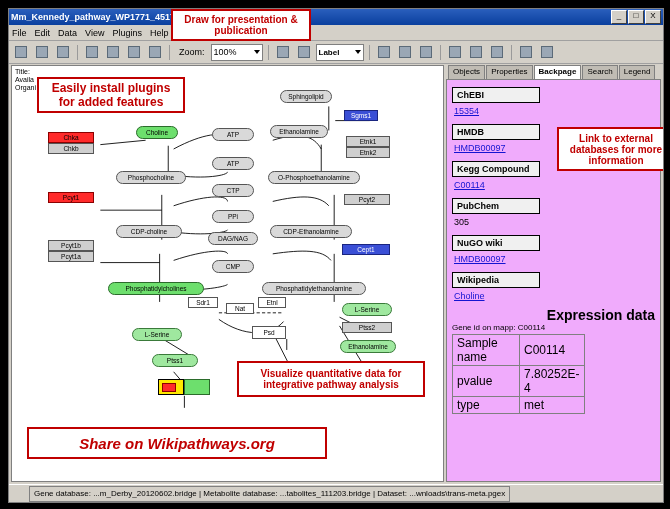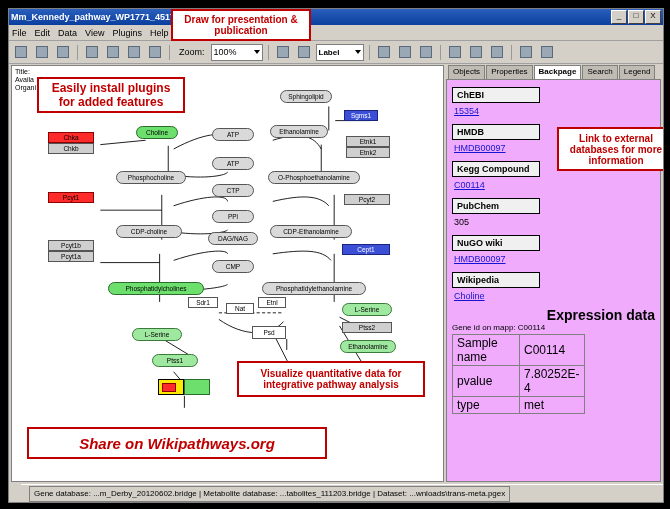--- a/index.html
+++ b/index.html
@@ -43,21 +43,21 @@
   .dblink{color:#1414d2;text-decoration:underline;font-size:9px;margin:3px 0 5px 2px;display:block;}
   .dbplain{font-size:9px;margin:3px 0 5px 2px;display:block;color:#000;}
   .exprhdr{font-size:14px;font-weight:bold;margin:6px 0 0 0;text-align:right;}
   .genelabel{font-size:8px;margin-bottom:2px;}
   table.expr{border-collapse:collapse;font-size:12px;border-radius:20px;}
   table.expr td{border:1px solid #808080;padding:1px 4px;height:12px;}
   table.expr td.k{width:58px;}
   table.expr td.v{width:56px;}
 
   
-  .statusbar{position:absolute;left:12px;right:0;bottom:0;height:17px;background:#d4d0c8;border-top:1px solid #fff;display:flex;align-items:center;padding:0 8px;}
+  .statusbar{position:absolute;left:0;right:0;bottom:0;height:17px;background:#d4d0c8;border-top:1px solid #fff;display:flex;align-items:center;padding:0 20px;}
   .statusbar .cell{border:1px solid #808080;background:#d4d0c8;font-size:8px;padding:1px 4px;height:12px;line-height:12px;white-space:nowrap;overflow:hidden;}
 
   
   .legend{position:absolute;left:3px;top:2px;font-size:7px;color:#000;line-height:8px;}
 
   
   .node{position:absolute;font-size:6.5px;text-align:center;color:#000;display:flex;align-items:center;justify-content:center;box-sizing:border-box;}
   .met{background:#d9d9d9;border:1px solid #555;border-radius:8px;}
   .gene{background:#cfcfcf;border:1px solid #555;}
   .green{background:#6ddf6d;border:1px solid #2b6b2b;border-radius:8px;}

